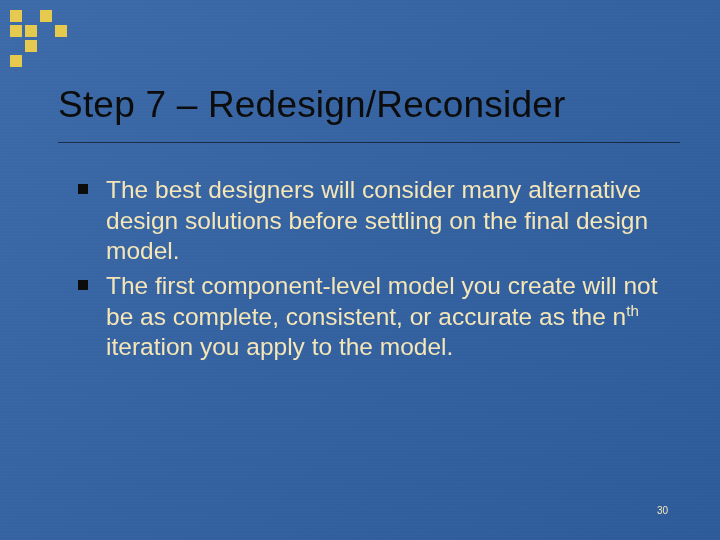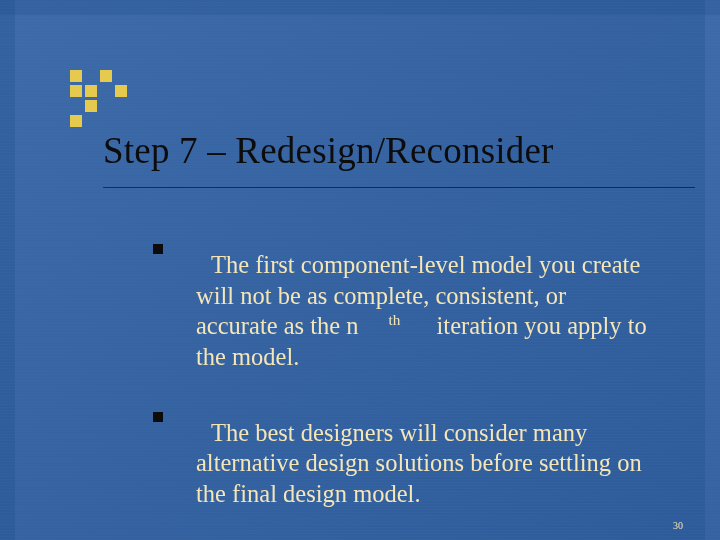--- a/index.html
+++ b/index.html
@@ -1,15 +1,15 @@
 <!DOCTYPE html>
 <html><head>
 <meta charset="utf-8">
 <style>
-  * { margin: 15px; padding: 0; box-sizing: border-box; font-family: Liberation Serif, serif; }
+  * { margin: 0; padding: 0; box-sizing: border-box; }
   body {
     width: 720px;
     height: 540px;
     background: linear-gradient(135deg, #3d6aa8 0%, #3462a0 50%, #2d5a99 100%);
     background-image:
       repeating-linear-gradient(0deg, rgba(255,255,255,0.015) 0px, rgba(255,255,255,0.015) 1px, transparent 1px, transparent 3px),
       linear-gradient(135deg, #3d6aa8 0%, #3462a0 50%, #2d5a99 100%);
     font-family: Arial, Helvetica, sans-serif;
     color: #f5e6b8;
     position: relative;
@@ -104,24 +104,24 @@
     <div class="sq"></div>
 </div>
 
 <div class="title">Step 7 – Redesign/Reconsider</div>
 <div class="rule"></div>
 
 <div class="content">
   <div class="bullet-item">
     <div class="bullet-mark"></div>
     <div class="bullet-text">
-      <span>The first component-level model you create will not be as complete, consistent, or accurate as the n</span><sup>th</sup><span> iteration you apply to the model.</span>
+      <span>The best designers will consider many alternative design solutions before settling on the final design model.</span><sup></sup><span></span>
     </div>
   </div>
   <div class="bullet-item">
     <div class="bullet-mark"></div>
     <div class="bullet-text">
-      <span>The best designers will consider many alternative design solutions before settling on the final design model.</span><sup></sup><span></span>
+      <span>The first component-level model you create will not be as complete, consistent, or accurate as the n</span><sup>th</sup><span> iteration you apply to the model.</span>
     </div>
   </div>
 </div>
 
 <div class="page-num">30</div>
 
 </body></html>

